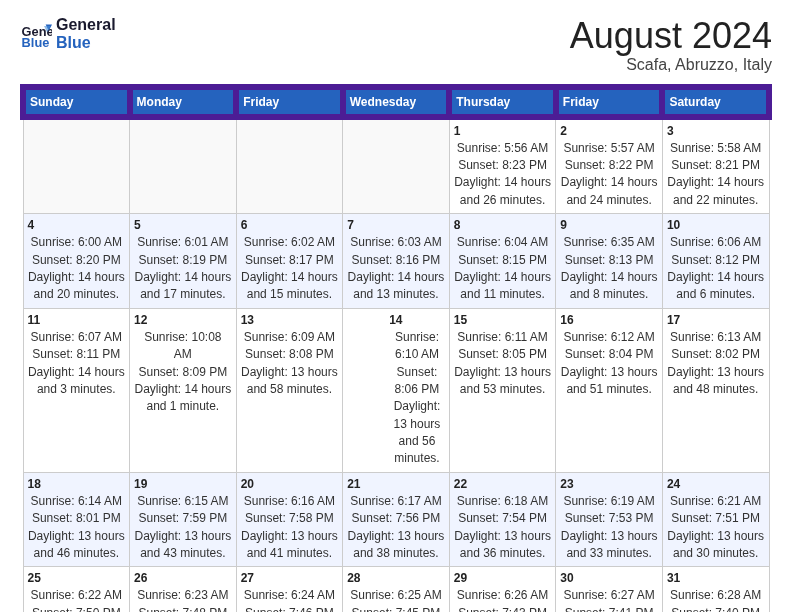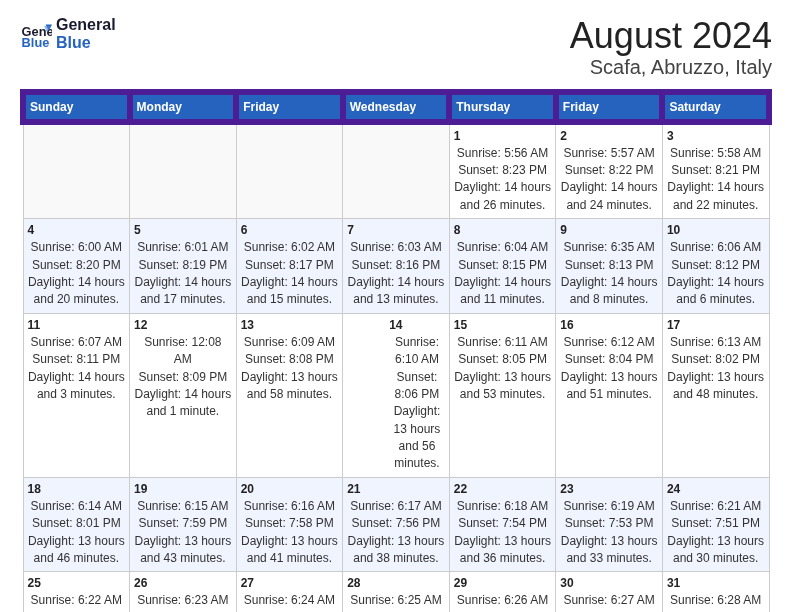--- a/index.html
+++ b/index.html
@@ -35,21 +35,21 @@
     .title-section {
       text-align: right;
     }
     .month-title {
       font-size: 36px;
       font-weight: 300;
       color: #222;
       line-height: 1.1;
     }
     .location-title {
-      font-size: 20px;
+      font-size: 16px;
       color: #444;
       font-weight: normal;
     }
     .calendar {
       flex: 1;
       border: 1px solid #ccc;
       border-collapse: collapse;
       width: 100%;
       table-layout: fixed;
     }
@@ -215,21 +215,21 @@
         </tr>
         <tr>
           <td style="background: rgb(255, 255, 255);">
             <span class="day-number">11</span>
             <div class="day-info" style="white-space: pre-line;">Sunrise: 6:07 AM
 Sunset: 8:11 PM
 Daylight: 14 hours and 3 minutes.</div>
           </td>
           <td style="background: rgb(255, 255, 255);">
             <span class="day-number">12</span>
-            <div class="day-info" style="white-space: pre-line;">Sunrise: 12:08 AM
+            <div class="day-info" style="white-space: pre-line;">Sunrise: 10:08 AM
 Sunset: 8:09 PM
 Daylight: 14 hours and 1 minute.</div>
           </td>
           <td style="background: rgb(255, 255, 255);">
             <span class="day-number">13</span>
             <div class="day-info" style="white-space: pre-line;">Sunrise: 6:09 AM
 Sunset: 8:08 PM
 Daylight: 13 hours and 58 minutes.</div>
           </td>
           <td style="background: rgb(255, 255, 255); padding-left: 46px;">

